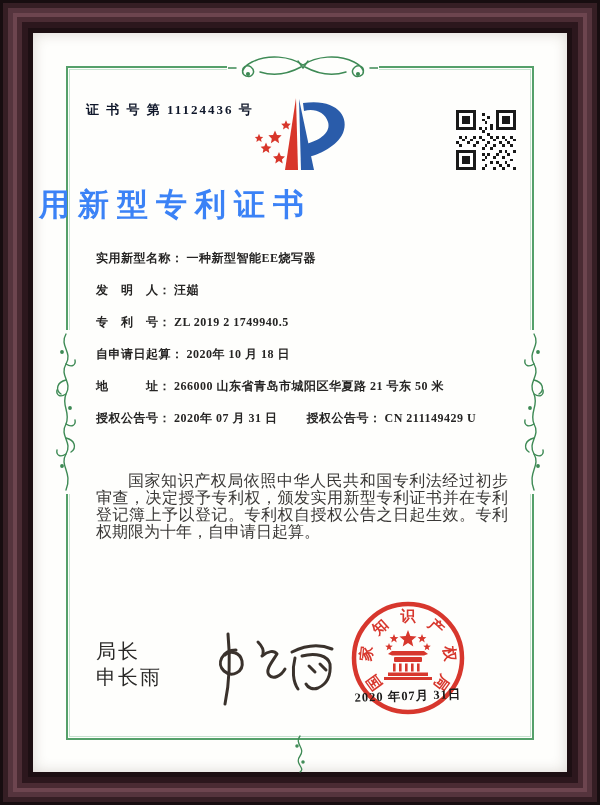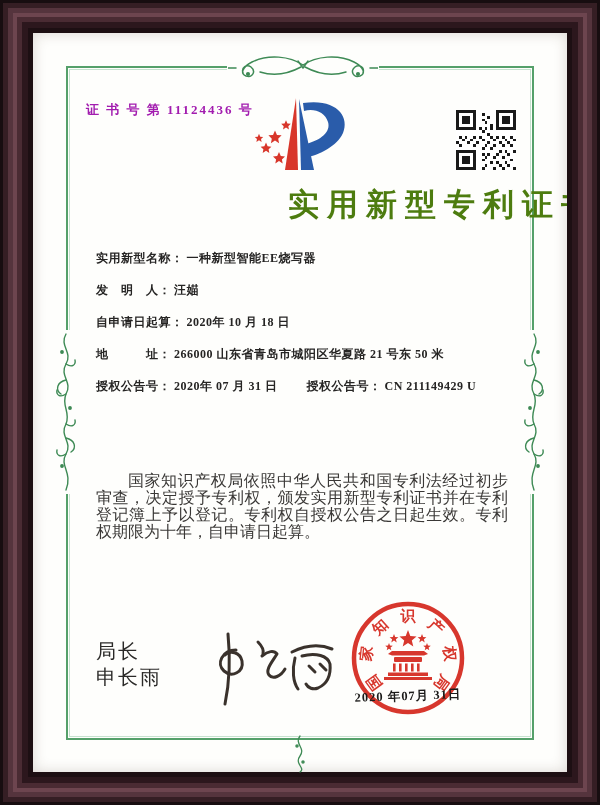--- a/index.html
+++ b/index.html
@@ -21,25 +21,25 @@
     box-shadow:inset 0 0 14px rgba(60,40,30,.18);}
   .green-rect{position:absolute;left:66px;top:66px;width:464px;height:670px;
     border:2px solid #55a06a;}
   .green-rect-inner{position:absolute;inset:1px;border:1px solid #c6e2cf;}
   .ornament{position:absolute;background:#fefefc;display:flex;align-items:center;justify-content:center;z-index:2;}
   .orn-top{left:227px;top:52px;width:152px;height:32px;}
   .orn-left{left:53px;top:330px;width:26px;height:164px;}
   .orn-right{left:521px;top:330px;width:26px;height:164px;}
   .orn-right svg{transform:scaleX(-1);}
   .orn-bottom{left:289px;top:734px;width:22px;height:40px;z-index:6;background:transparent;}
-  .cert-no{position:absolute;left:86px;top:101px;font-size:13px;letter-spacing:2px;color:#a21caf;font-weight:600;z-index:3;}
+  .cert-no{position:absolute;left:86px;top:101px;font-size:13px;letter-spacing:2px;color:#0f172a;font-weight:600;z-index:3;}
   .logo{position:absolute;left:246px;top:94px;z-index:3;}
   .qr{position:absolute;left:455px;top:110px;z-index:3;}
-  .doc-title{position:absolute;left:0;right:0;top:184px;text-align:right;
-    font-size:31px;font-weight:700;letter-spacing:8px;color:#4d7c0f;z-index:3;}
+  .doc-title{position:absolute;left:0;right:0;top:184px;text-align:left;
+    font-size:31px;font-weight:700;letter-spacing:8px;color:#3b82f6;z-index:3;}
   .fields{position:absolute;left:96px;top:250px;width:418px;z-index:3;}
   .field-row{line-height:17px;margin-bottom:15px;font-size:12px;font-weight:700;color:#262524;white-space:nowrap;}
   .flabel{display:inline-block;min-width:68px;letter-spacing:.5px;}
   .fvalue{letter-spacing:.5px;margin-top:20px;}
   .pair2{margin-left:26px;}
   .paras{position:absolute;left:96px;top:472px;width:412px;z-index:3;
     font-size:16px;line-height:17px;color:#3a3836;text-align:justify;}
   .paras p{margin:0;text-indent:2em;}
   .director{position:absolute;left:96px;top:638px;z-index:3;font-size:20px;color:#2b2a28;letter-spacing:2px;line-height:26px;}
   .signature{position:absolute;left:192px;top:620px;z-index:3;}
@@ -155,20 +155,24 @@
   <div class="fields">
     <div class="field-row">
       <span class="flabel">实用新型名称：</span>
       <span class="fvalue">一种新型智能EE烧写器</span>
     </div>
     <div class="field-row">
       <span class="flabel">发　明　人：</span>
       <span class="fvalue">汪媌</span>
     </div>
     <div class="field-row">
+      <span class="flabel">专　利　号：</span>
+      <span class="fvalue">ZL 2019 2 1749940.5</span>
+    </div>
+    <div class="field-row">
       <span class="flabel">自申请日起算：</span>
       <span class="fvalue">2020年 10 月 18 日</span>
     </div>
     <div class="field-row">
       <span class="flabel">地　　　址：</span>
       <span class="fvalue">266000 山东省青岛市城阳区华夏路 21 号东 50 米</span>
     </div>
     <div class="field-row">
       <span class="flabel">授权公告号：</span>
       <span class="fvalue">2020年 07 月 31 日</span>

